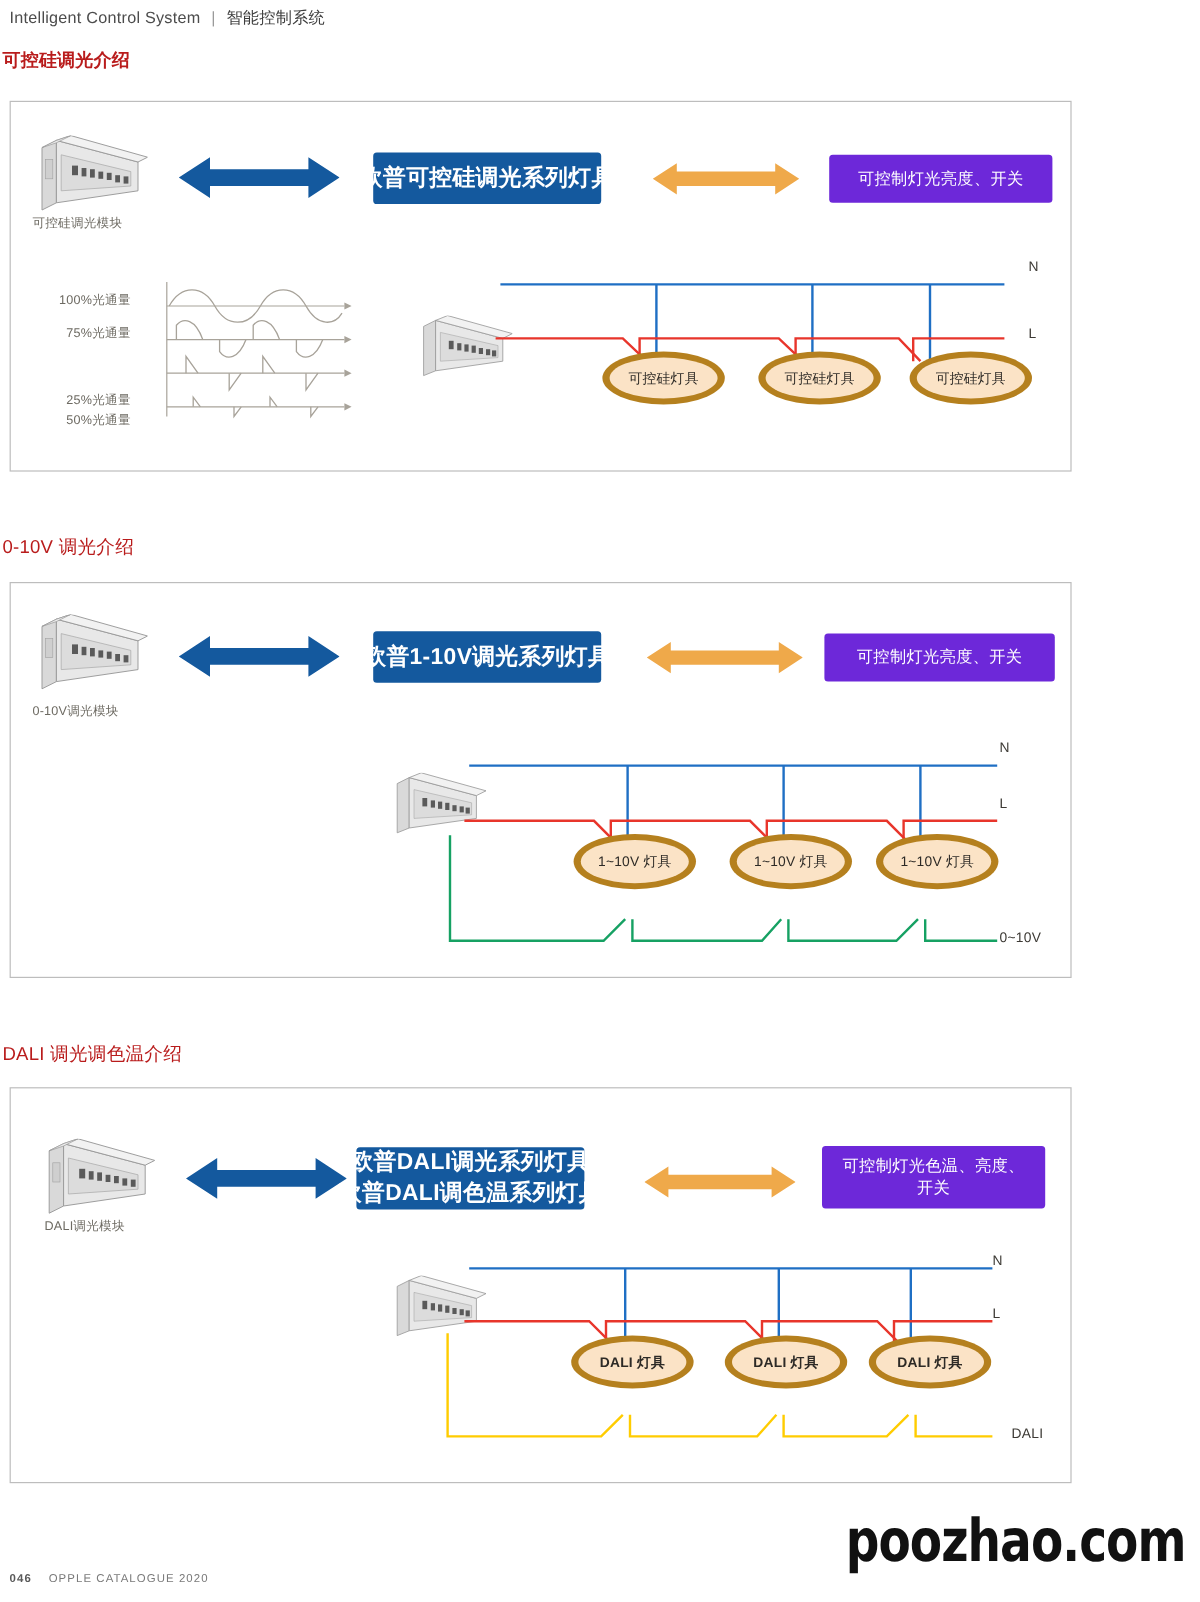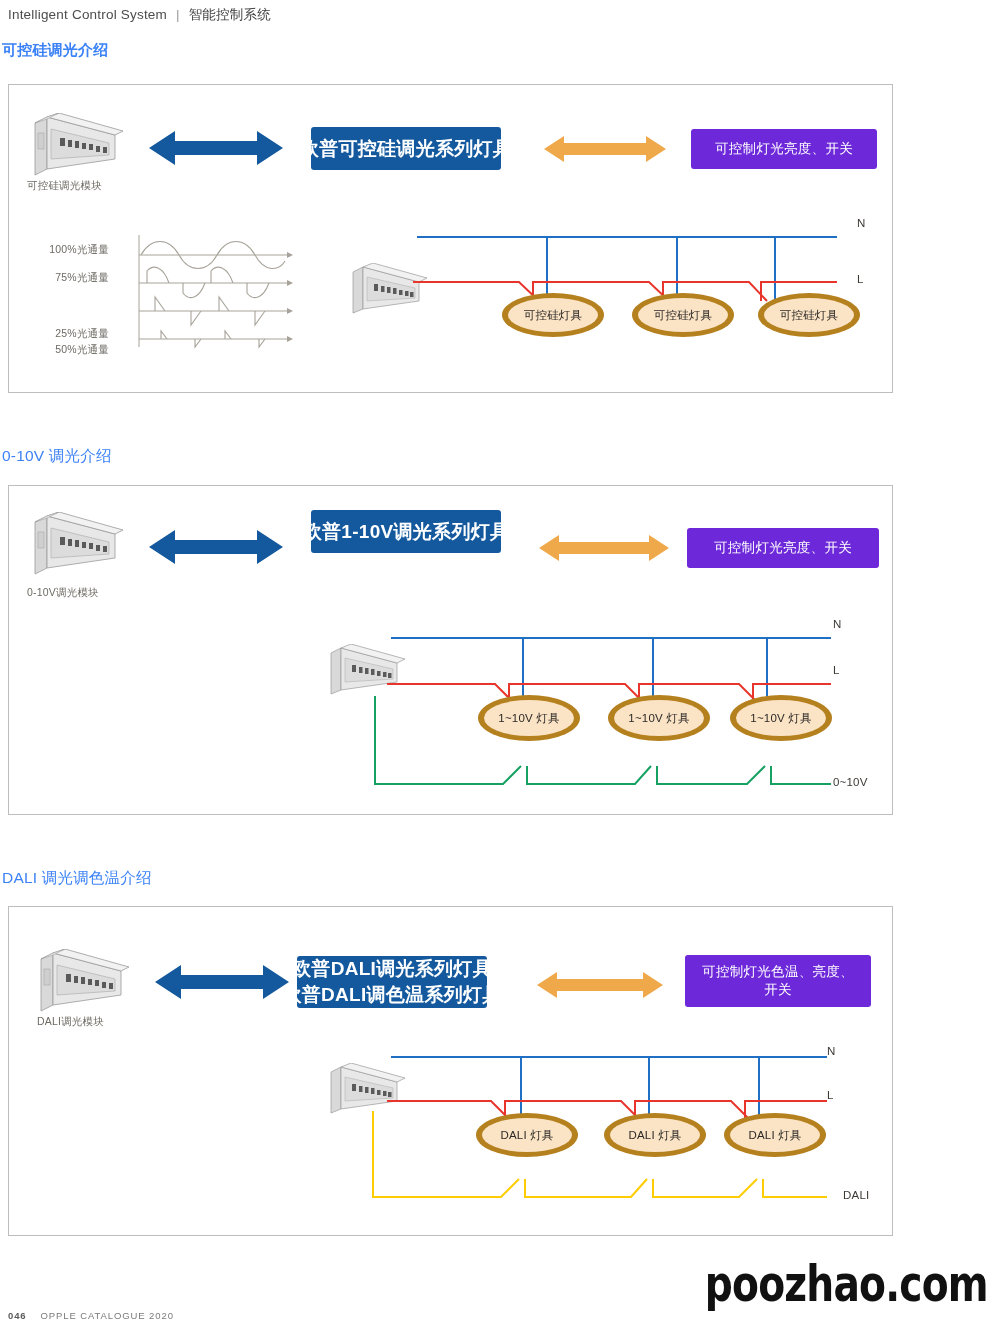--- a/index.html
+++ b/index.html
@@ -33,21 +33,21 @@
   .page-header .cn {
     color: #3d3d3d;
   }
 
   
   .section-heading {
     position: absolute;
     left: 2px;
     font-size: 15px;
     font-weight: bold;
-    color: #3b82f6;
+    color: #b91c1c;
     letter-spacing: 0.2px;
     white-space: nowrap;
   }
   .section-heading.regular { font-weight: normal; }
 
   
   .panel {
     position: absolute;
     left: 8px;
     width: 885px;
@@ -320,21 +320,21 @@
     </svg>
   </div>
   <div class="module-caption" style="left:18px; top:100px;">0-10V调光模块</div>
 
   <div class="arrow" style="left:140px; top:42px;">
     <svg width="134" height="38" viewBox="0 0 134 38">
       <polygon points="0,19 26,2 26,12 108,12 108,2 134,19 108,36 108,26 26,26 26,36" fill="#14599E"></polygon>
     </svg>
   </div>
 
-  <div class="label-box blue" style="left:302px; top:24px; width:190px; height:43px;">
+  <div class="label-box blue" style="left:302px; top:40px; width:190px; height:43px;">
     <span>
       <span class="line">欧普1-10V调光系列灯具</span>
     </span>
   </div>
 
   <div class="arrow" style="left:530px; top:48px;">
     <svg width="130" height="28" viewBox="0 0 130 28">
       <polygon points="0,14 20,1 20,8 110,8 110,1 130,14 110,27 110,20 20,20 20,27" fill="#EFA94A"></polygon>
     </svg>
   </div>
@@ -461,21 +461,21 @@
         <rect x="32" y="23" width="3.5" height="6"></rect>
         <rect x="38" y="24" width="3.5" height="6"></rect>
         <rect x="44" y="25" width="3.5" height="6"></rect>
         <rect x="50" y="27" width="3.5" height="5"></rect>
         <rect x="56" y="28" width="3.5" height="5"></rect>
         <rect x="61" y="29" width="3.5" height="5"></rect>
       </g>
     </svg>
   </div>
 
-  <div class="wiring" style="left:378px; top:138px;">
+  <div class="wiring" style="left:378px; top:138px;font-weight:bold;">
     <svg width="460" height="180" viewBox="0 0 460 180">
       <line x1="4" y1="12" x2="440" y2="12" stroke="#1F6FC4" stroke-width="2"></line>
       <line x1="134" y1="12" x2="134" y2="76" stroke="#1F6FC4" stroke-width="2"></line>
       <line x1="262" y1="12" x2="262" y2="76" stroke="#1F6FC4" stroke-width="2"></line>
       <line x1="372" y1="12" x2="372" y2="76" stroke="#1F6FC4" stroke-width="2"></line>
 
       <path d="M0,56 L104,56 L124,76" stroke="#E8352B" stroke-width="2" fill="none"></path>
       <path d="M118,76 L118,56 L234,56 L254,76" stroke="#E8352B" stroke-width="2" fill="none"></path>
       <path d="M248,76 L248,56 L344,56 L364,76" stroke="#E8352B" stroke-width="2" fill="none"></path>
       <path d="M358,76 L358,56 L440,56" stroke="#E8352B" stroke-width="2" fill="none"></path>

